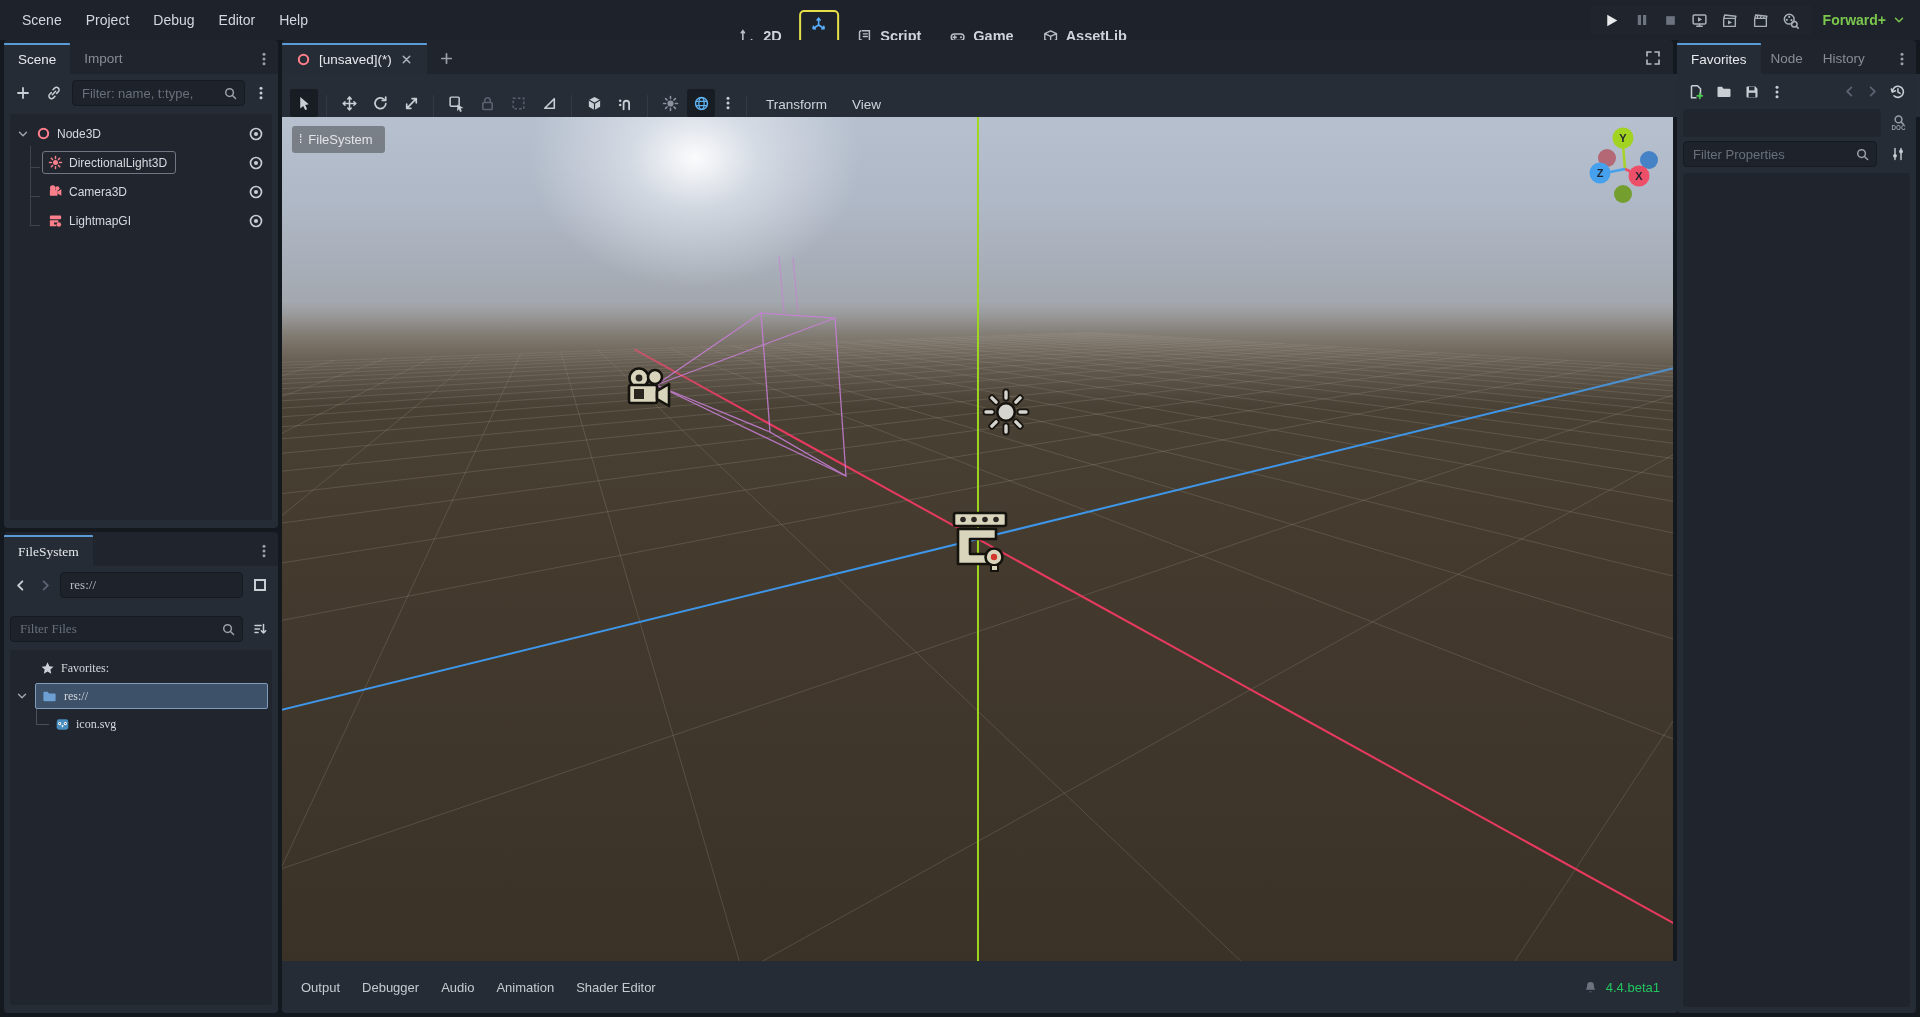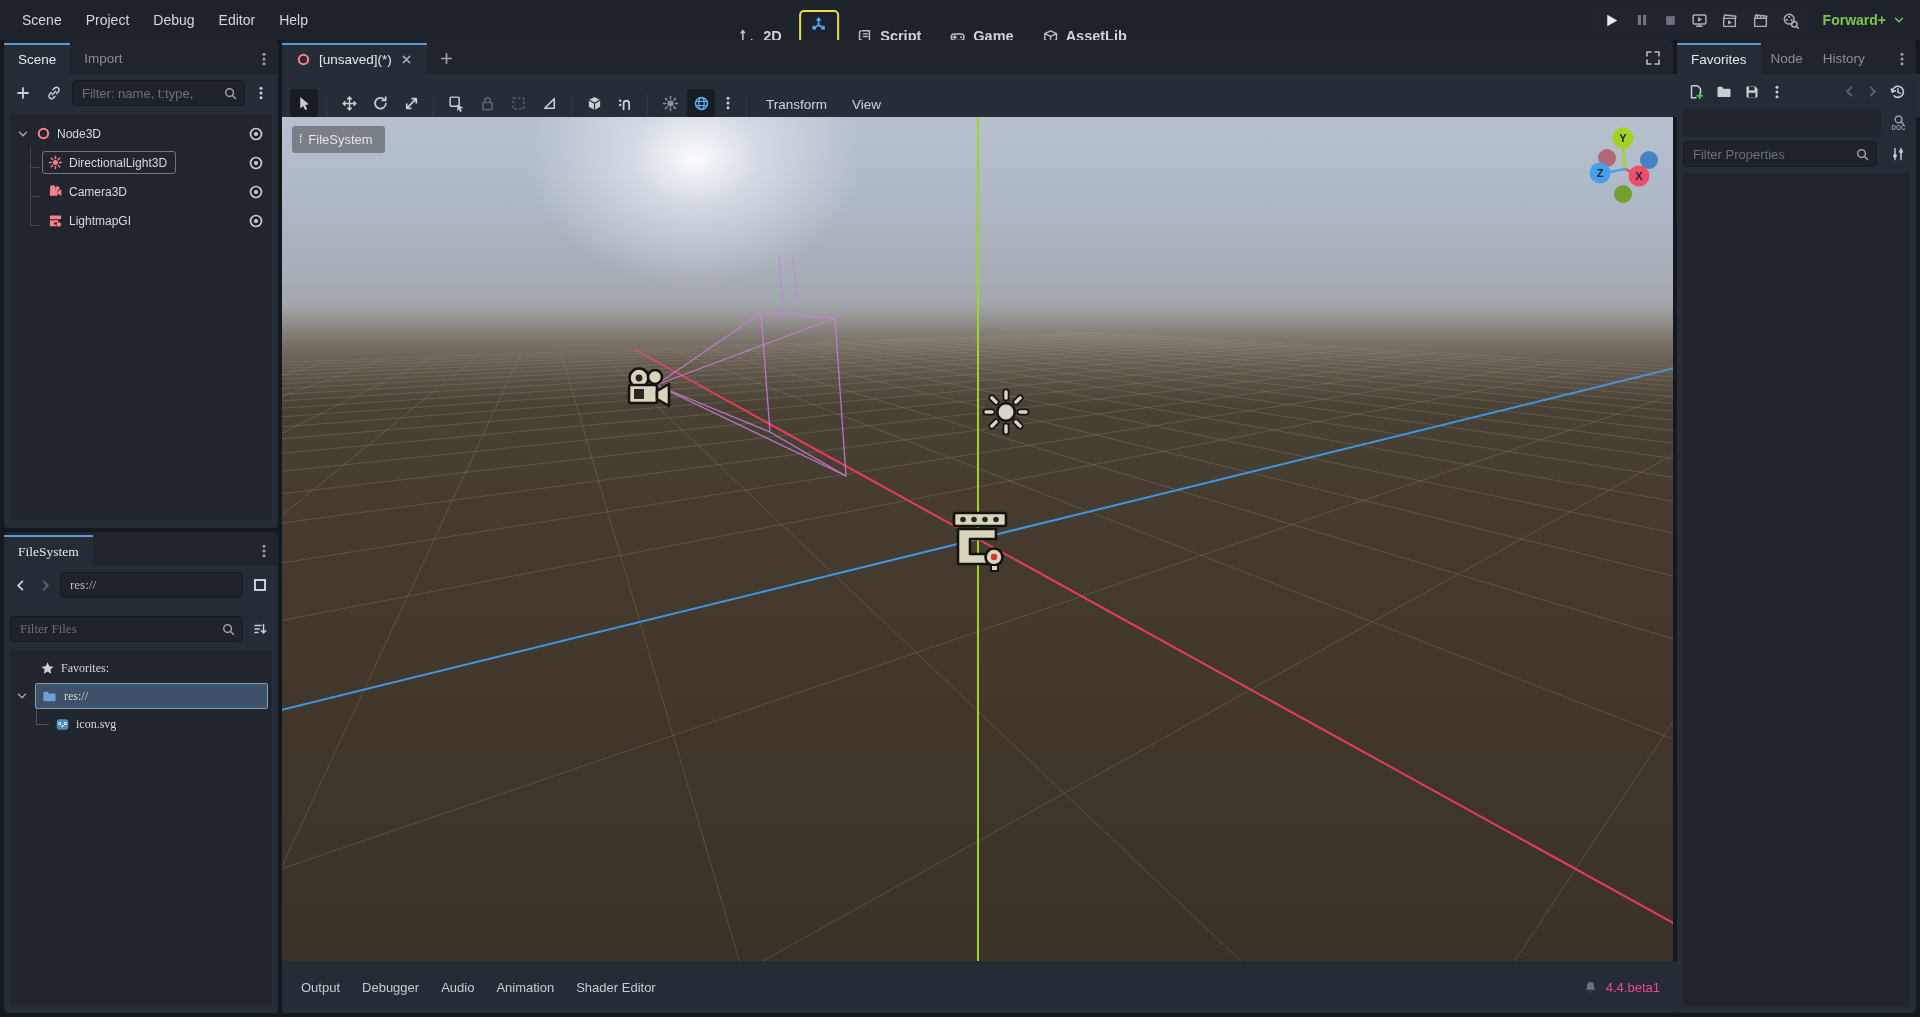--- a/index.html
+++ b/index.html
@@ -87,21 +87,21 @@
   #scene-svg { position:absolute; inset:0; }
   #persp-btn { position:absolute; left:10px; top:9px; height:27px; display:flex; align-items:center;
      gap:6px; padding:0 12px 0 7px; background:rgba(109,113,120,.82); border-radius:3px;
      color:#e3e5e8; font-size:13px; }
   #persp-btn .pd { color:#f0f1f3; letter-spacing:0; font-size:12px; line-height:.8; }
 
   
   #bottombar { left:282px; top:961px; width:1396px; height:52px; background:#262c36;
                border-radius:0 0 4px 4px; display:flex; align-items:center; padding:0 8px; }
   .bb-btn { padding:7px 11px; border-radius:3px; color:#c6cad1; font-size:13px; }
-  #bb-right { margin-left:auto; display:flex; align-items:center; gap:8px; color:#ec4899;
+  #bb-right { margin-left:auto; display:flex; align-items:center; gap:8px; color:#22c55e;
               padding-right:10px; }
 
   
   #insp-dock { left:1677px; top:40px; width:239px; height:973px; display:flex; flex-direction:column; }
   #insp-dock .toolrow { padding:5px 6px 3px 6px; gap:3px; }
   #insp-dock .toolrow .tbtn { width:25px; height:25px; }
   .strip { height:28px; background:#21262e; border-radius:3px; flex:1; }
   .body-inset { flex:1; background:#20252d; border-radius:3px; margin:4px 6px 6px 6px; }
 </style>
 </head>

